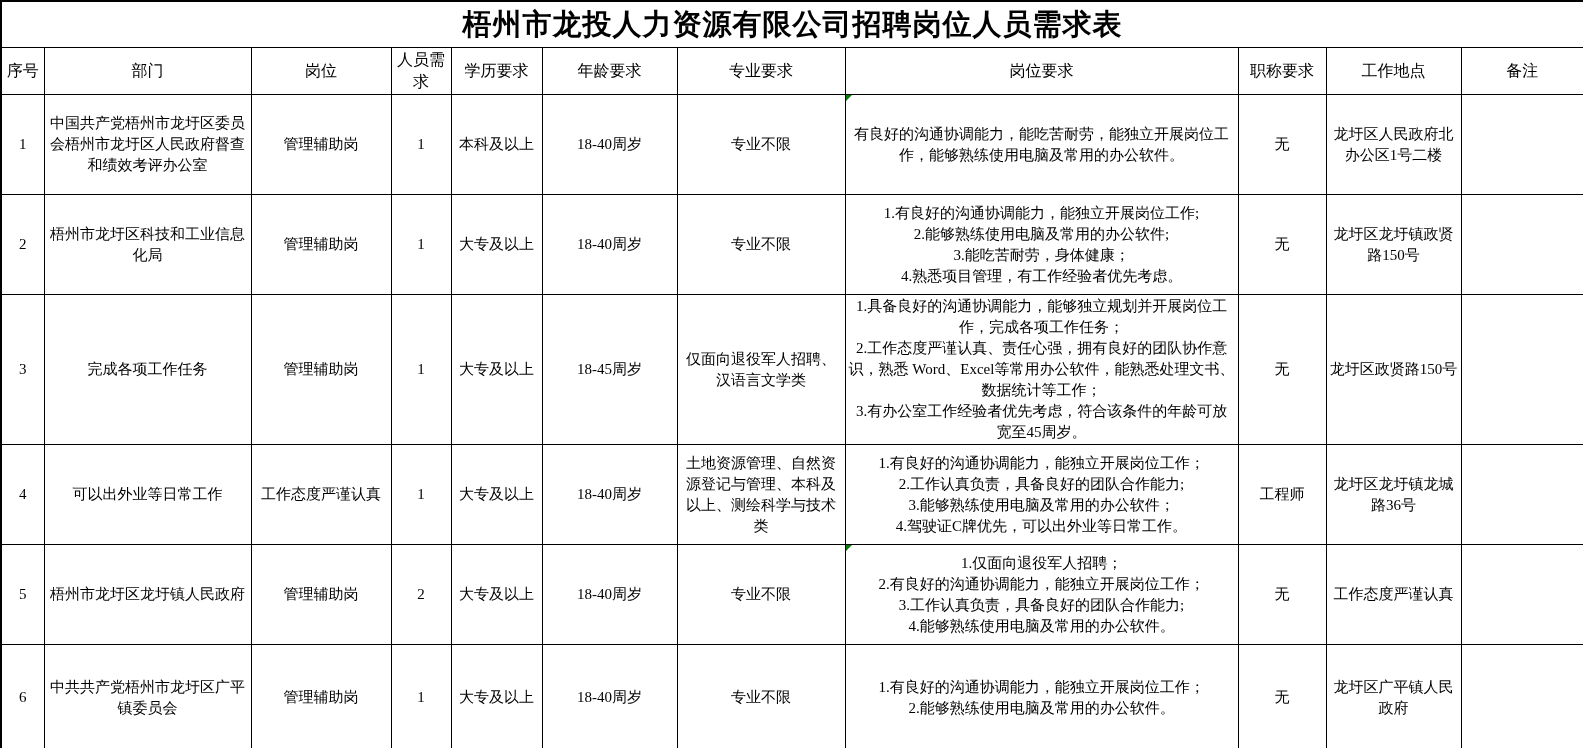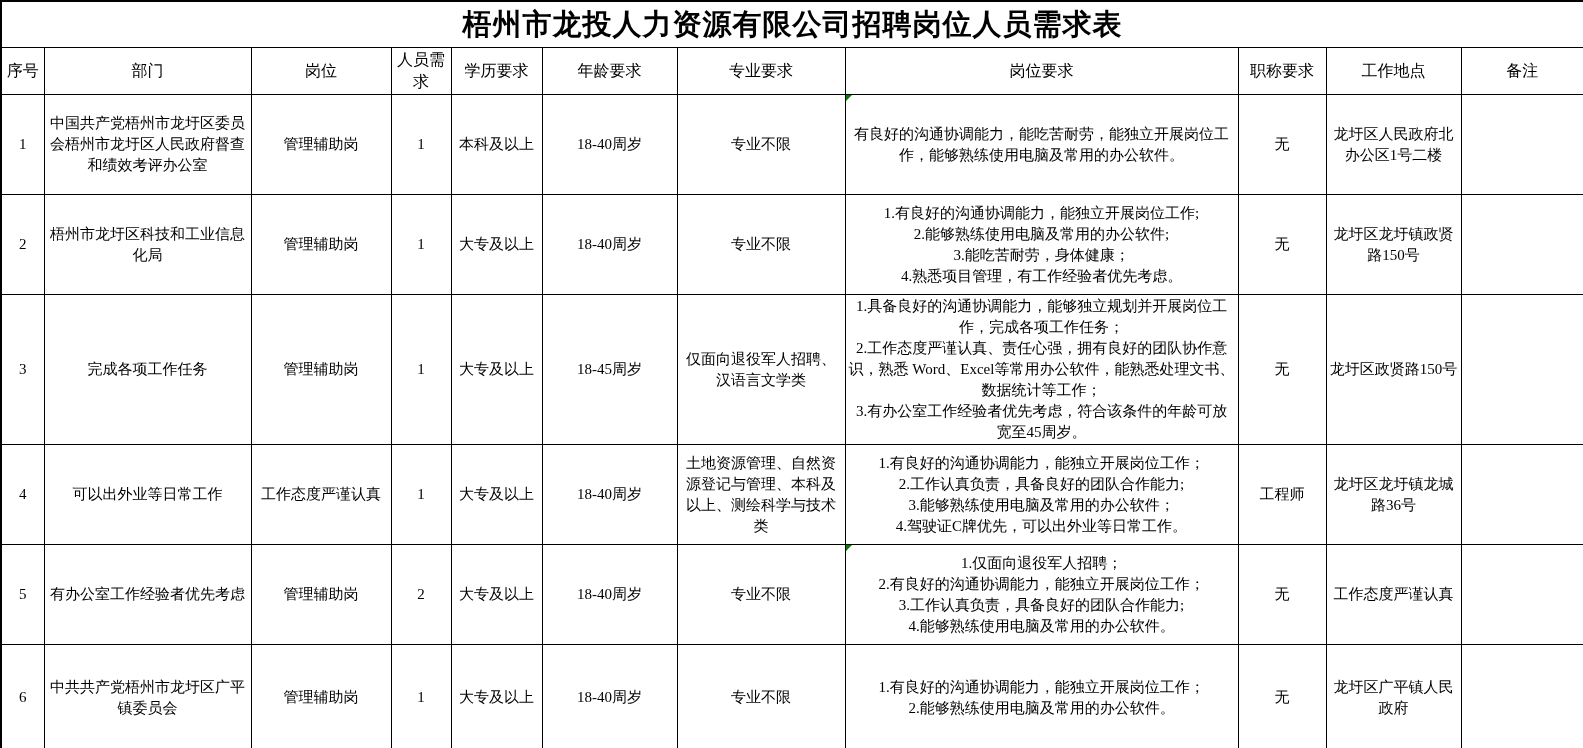--- a/index.html
+++ b/index.html
@@ -160,21 +160,21 @@
       <td class="cell-requirements"><span>1.有良好的沟通协调能力，能独立开展岗位工作；
 2.工作认真负责，具备良好的团队合作能力;
 3.能够熟练使用电脑及常用的办公软件；
 4.驾驶证C牌优先，可以出外业等日常工作。</span></td>
       <td>工程师</td>
       <td class="cell-location">龙圩区龙圩镇龙城路36号</td>
       <td></td>
     </tr>
     <tr class="row-h100">
       <td class="cell-seq">5</td>
-      <td class="cell-dept">有办公室工作经验者优先考虑</td>
+      <td class="cell-dept">梧州市龙圩区龙圩镇人民政府</td>
       <td>管理辅助岗</td>
       <td>2</td>
       <td>大专及以上</td>
       <td>18-40周岁</td>
       <td class="cell-major">专业不限</td>
       <td class="cell-requirements"><span class="err-marker"></span><span>1.仅面向退役军人招聘；
 2.有良好的沟通协调能力，能独立开展岗位工作；
 3.工作认真负责，具备良好的团队合作能力;
 4.能够熟练使用电脑及常用的办公软件。</span></td>
       <td>无</td>

